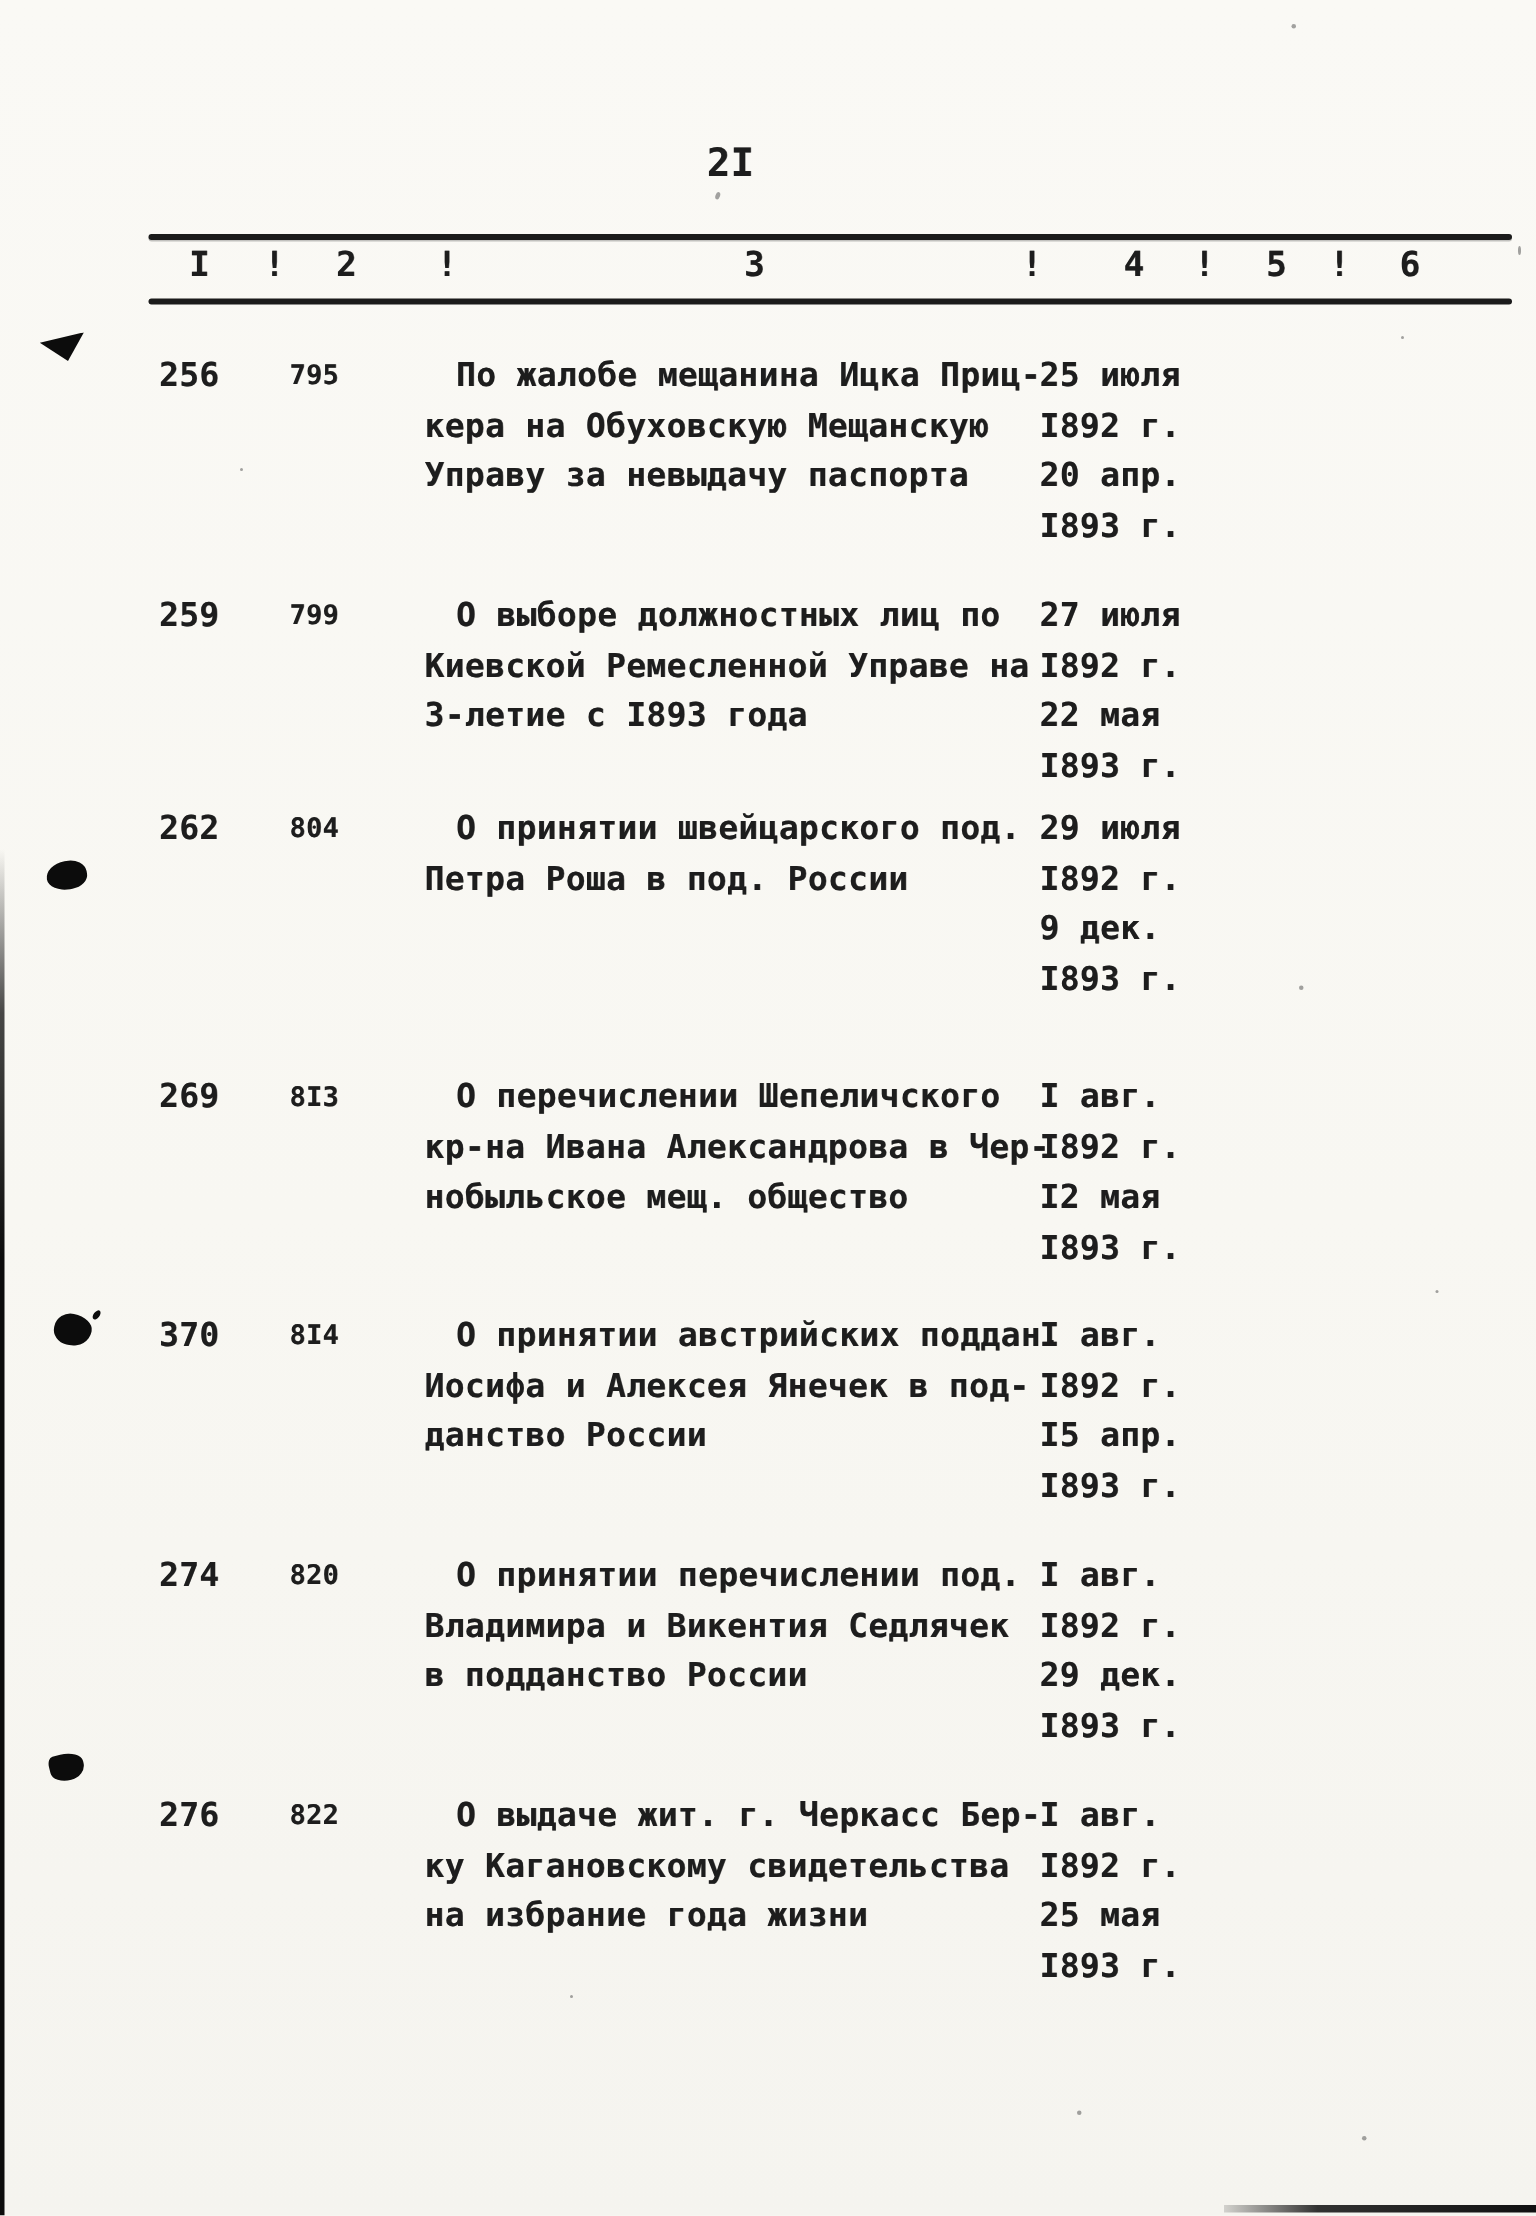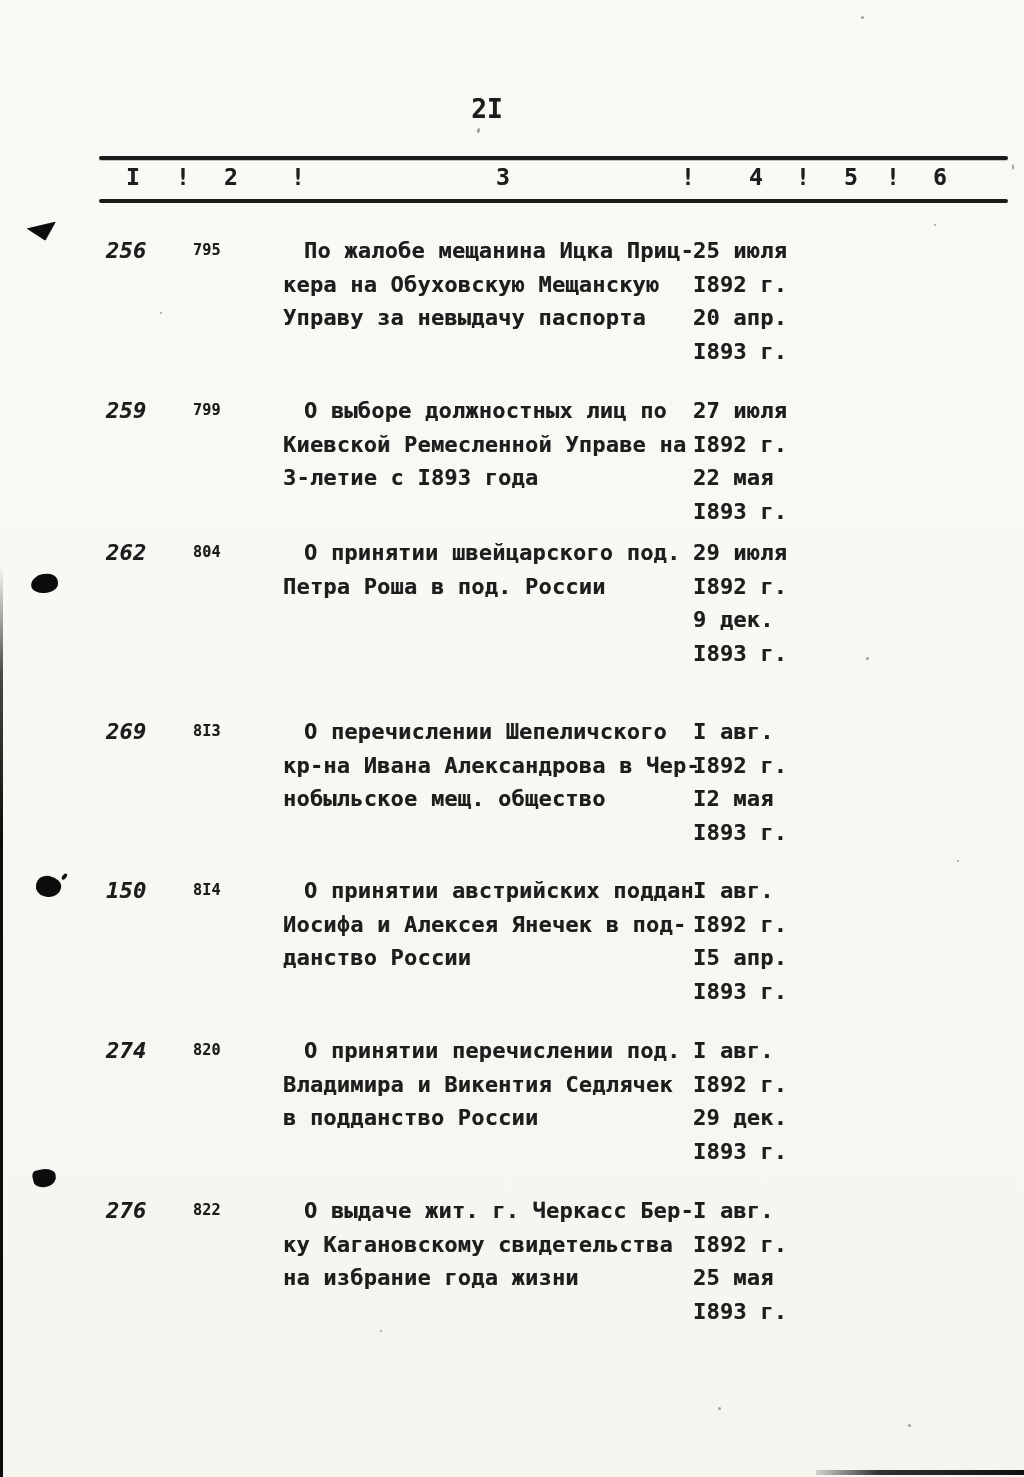--- a/index.html
+++ b/index.html
@@ -28,22 +28,22 @@
   .hline{
     position:absolute;left:99px;width:909px;height:4px;
     background:#1b1b1b;border-radius:2px;
   }
   .hline.jitter{box-shadow:0 1px 0 rgba(27,27,27,.25);}
   .hdr-cell{
     position:absolute;top:164px;transform:translateX(-50%);
     font-size:23px;
   }
   .entry{position:absolute;left:0;width:1024px;}
-  .entry .c1{position:absolute;left:106px;top:0;font-size:22px;line-height:33.5px;font-style:italic;}
-  .entry .c2{position:absolute;left:193px;top:0;font-size:15px;line-height:33.5px;}
+  .entry .c1{position:absolute;left:106px;top:0;font-size:22px;line-height:33.5px;}
+  .entry .c2{position:absolute;left:193px;top:0;font-size:18px;line-height:33.5px;}
   .entry .c3{position:absolute;left:283px;top:0;width:414px;font-size:22px;line-height:33.5px;}
   .entry .c3 .ln.indent{text-indent:21px;}
   .entry .c4{position:absolute;left:693px;top:0;width:130px;font-size:22px;line-height:33.5px;}
   .ln{height:33.5px;}
   .ink{position:absolute;background:#0c0c0c;}
   .ink-tri{clip-path:polygon(0 22%,100% 0,58% 100%);}
   .ink-oval{border-radius:58% 52% 48% 60%/60% 55% 50% 55%;}
   .ink-blob{border-radius:48% 60% 55% 45%/55% 45% 60% 50%;}
   .ink-blob:after{
     content:"";position:absolute;right:-3px;top:-6px;width:4px;height:7px;
@@ -140,21 +140,21 @@
     </div>
     <div class="c4">
       <div class="ln tw">I авг.</div>
       <div class="ln tw">I892 г.</div>
       <div class="ln tw">I2 мая</div>
       <div class="ln tw">I893 г.</div>
     </div>
   </div>
 
   <div class="entry" style="top:874px;height:140px">
-    <span class="c1 tw">150</span>
+    <span class="c1 tw">370</span>
     <span class="c2 tw">8I4</span>
     <div class="c3">
       <div class="ln indent tw">О принятии австрийских поддан.</div>
       <div class="ln tw">Иосифа и Алексея Янечек в под-</div>
       <div class="ln tw">данство России</div>
     </div>
     <div class="c4">
       <div class="ln tw">I авг.</div>
       <div class="ln tw">I892 г.</div>
       <div class="ln tw">I5 апр.</div>

